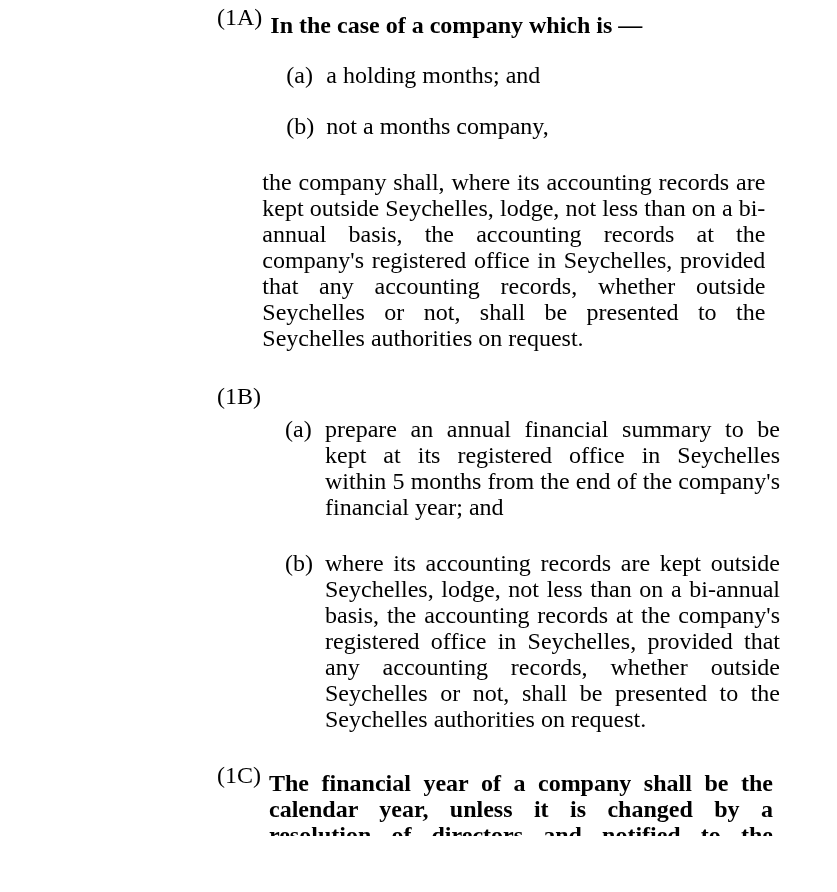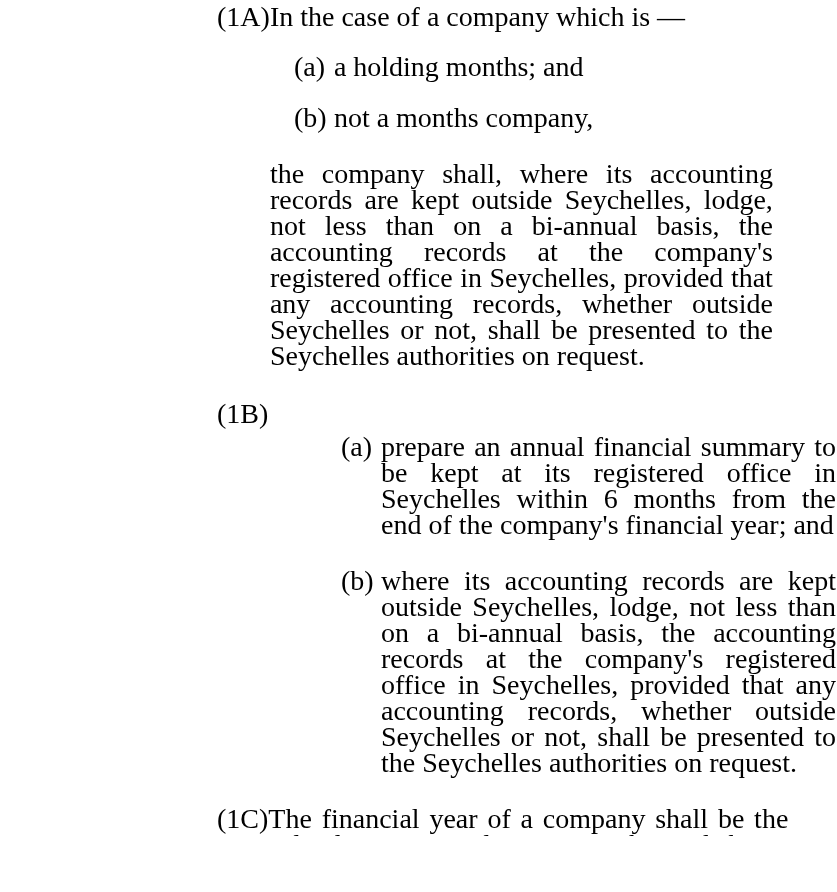--- a/index.html
+++ b/index.html
@@ -10,59 +10,60 @@
   .page {
     position: relative;
     width: 837px;
     height: 836px;
     box-sizing: border-box;
     padding: 4px 0 0 217px;
     overflow: hidden;
     background: #ffffff;
     color: #000000;
     font-family: "Liberation Serif", serif;
-    font-size: 28px;
+    font-size: 24px;
     line-height: 26px;
   }
   .section {
     display: flex;
     align-items: flex-start;
   }
   .sec-label {
     flex: 0 0 39px;
     white-space: nowrap;
   }
   .sec-body {
     width: 520px;
     flex: 0 0 520px;
   }
   .heading {
-    margin: 0;
+    margin: 8px;
     text-align: justify;
+    font-weight: bold;
   }
   .subitem {
     display: flex;
     margin-left: 24px;
   }
   .sub-label {
     flex: 0 0 40px;
   }
   .sub-text {
     width: 455px;
     flex: 0 0 455px;
     text-align: justify;
   }
   .closing {
     margin: 30px 17px 0 0;
     text-align: justify;
   }
   .mt24 { margin-top: 24px; }
   .mt25 { margin-top: 25px; }
   .mt30 { margin-top: 30px; }
-  .mt32 { margin-top: 32px; justify-content: space-between; }
+  .mt32 { margin-top: 32px; }
   .mt33 { margin-top: 33px; }
 </style>
 </head>
 <body>
 
 <div class="page">
 
   <div class="section">
     <div class="sec-label">(1A)</div>
     <div class="sec-body">
@@ -81,21 +82,21 @@
       <p class="closing">the company shall, where its accounting records are kept outside Seychelles, lodge, not less than on a bi-annual basis, the accounting records at the company's registered office in Seychelles, provided that any accounting records, whether outside Seychelles or not, shall be presented to the Seychelles authorities on request.</p>
     </div>
   </div>
 
   <div class="section mt32">
     <div class="sec-label">(1B)</div>
     <div class="sec-body">
 
       <div class="subitem mt33">
         <div class="sub-label">(a)</div>
-        <div class="sub-text">prepare an annual financial summary to be kept at its registered office in Seychelles within 6 months from the end of the company's financial year; and</div>
+        <div class="sub-text">prepare an annual financial summary to be kept at its registered office in Seychelles within 5 months from the end of the company's financial year; and</div>
       </div>
 
       <div class="subitem mt30">
         <div class="sub-label">(b)</div>
         <div class="sub-text">where its accounting records are kept outside Seychelles, lodge, not less than on a bi-annual basis, the accounting records at the company's registered office in Seychelles, provided that any accounting records, whether outside Seychelles or not, shall be presented to the Seychelles authorities on request.</div>
       </div>
     </div>
   </div>
 
   <div class="section mt30">

